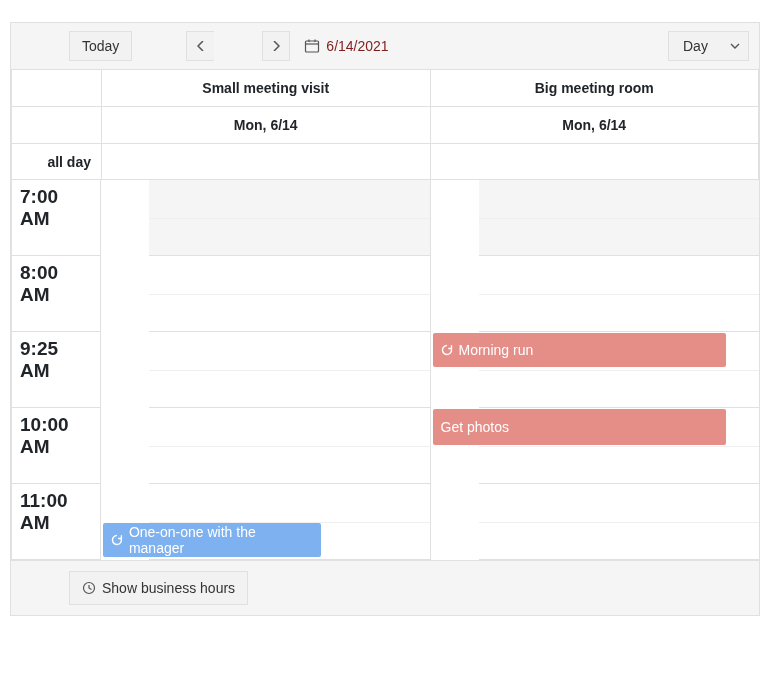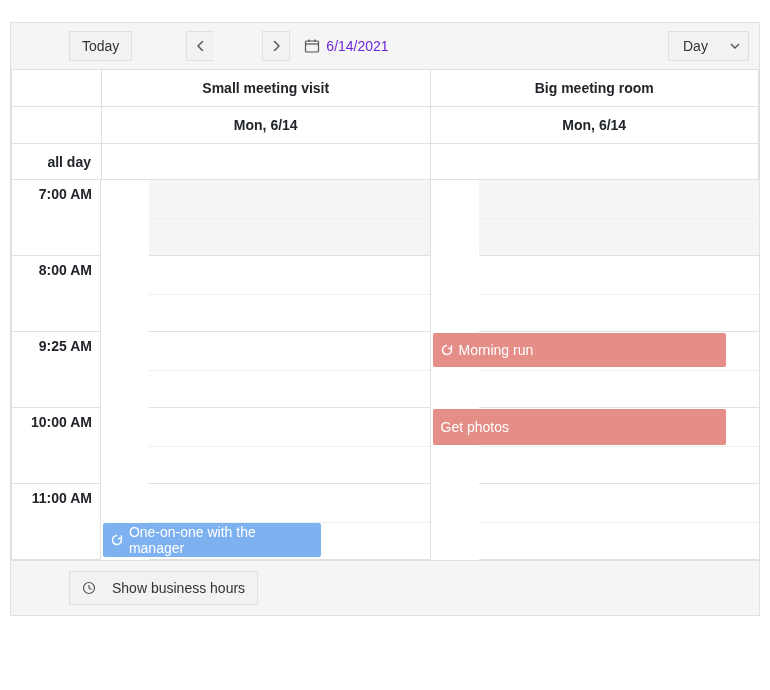--- a/index.html
+++ b/index.html
@@ -5,50 +5,50 @@
     * { box-sizing: border-box; margin: 0; padding: 0; }
     body { font-family: -apple-system, BlinkMacSystemFont, "Segoe UI", Arial, sans-serif; font-size: 14px; color: #212529; background: #fff; }
     .scheduler { width: 750px; margin: 22px 10px; border: 1px solid #e0e0e0; }
     .toolbar { display: flex; align-items: center; justify-content: space-between; background: #f5f5f5; border-bottom: 1px solid #e0e0e0; padding: 8px 10px; }
     .toolbar-left { display: flex; align-items: center; gap: 6px; }
     .btn { display: inline-flex; align-items: center; justify-content: center; background: #f2f2f2; border: 1px solid #e0e0e0; color: #333; cursor: pointer; font-size: 14px; margin-left: 48px; }
     .btn-today { padding: 6px 12px; }
     .btn-nav { width: 28px; height: 30px; }
     .nav-group { display: flex; }
     .nav-group .btn-nav:first-child { border-right: none; }
-    .date-picker { display: inline-flex; align-items: flex-end; gap: 6px; margin-left: 8px; color: #6d28d9; cursor: pointer; }
+    .date-picker { display: inline-flex; align-items: flex-end; gap: 6px; margin-left: 8px; color: #7f1d1d; cursor: pointer; }
     .select-wrap { background: #f2f2f2; border: 1px solid #e0e0e0; padding: 4px 8px; display: flex; align-items: center; }
     select { appearance: none; -webkit-appearance: none; border: none; background: transparent; font-size: 14px; padding: 2px 22px 2px 6px; cursor: pointer; color: #333; outline: none; }
     .chevron-down { pointer-events: none; }
 
     table.header { width: 100%; border-collapse: collapse; table-layout: fixed; }
     table.header td, table.header th { border: 1px solid #e0e0e0; border-top: none; }
     table.header th { font-weight: 600; padding: 10px 8px; text-align: center; }
     .col-time { width: 90px; }
     .row-res th { font-size: 14px; }
     .row-day th { font-size: 14px; }
     .row-allday td.time-label { text-align: right; padding: 8px 10px; font-weight: 600; }
     .row-allday td.slot { height: 36px; }
 
     .grid { display: flex; border-top: none; }
     .time-col { width: 90px; flex: none; }
-    .time-block { height: 76px; border: 1px solid #e0e0e0; border-top: none; display: flex; align-items: flex-start; justify-content: flex-end; padding: 6px 8px; font-weight: 600; font-size: 14px; }
+    .time-block { height: 76px; border: 1px solid #e0e0e0; border-top: none; display: flex; align-items: flex-start; justify-content: flex-end; padding: 6px 8px; font-weight: 600; font-size: 19px; }
     .res-col { flex: 1 1 0; position: relative; border-right: 1px solid #e0e0e0; padding-left: 48px; }
     .res-col:last-child { border-right: none; }
     .hour { height: 76px; border-bottom: 1px solid #e0e0e0; position: relative; }
     .hour::after { content: ""; position: absolute; left: 0; right: 0; top: 38px; border-top: 1px solid #efefef; }
     .nonwork { background: #f5f5f5; }
     .event { position: absolute; left: 2px; border-radius: 2px; padding: 4px 8px; color: #fff; font-size: 14px; display: flex; align-items: center; gap: 6px; overflow: hidden; }
     .event.blue { background: #7eb1f0; }
     .event.pink { background: #e58d87; }
     .ev-narrow { right: 33%; }
     .ev-wide  { right: 10%; }
 
     .footer { background: #f5f5f5; border-top: 1px solid #e0e0e0; padding: 10px; }
-    .btn-footer { padding: 8px 12px; gap: 16px; }
+    .btn-footer { padding: 8px 12px; gap: 6px; }
     svg { display: block; }
   </style>
 </head>
 <body>
 
 <div class="scheduler">
   <div class="toolbar">
     <div class="toolbar-left">
       <button class="btn btn-today">Today</button>
       <div class="nav-group">

